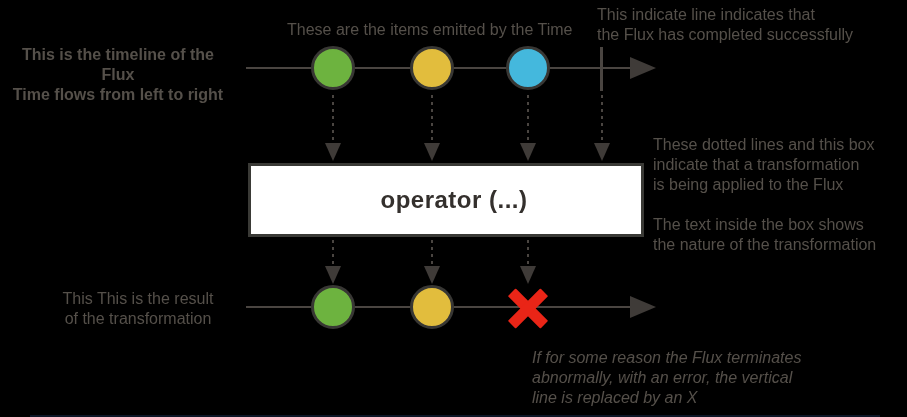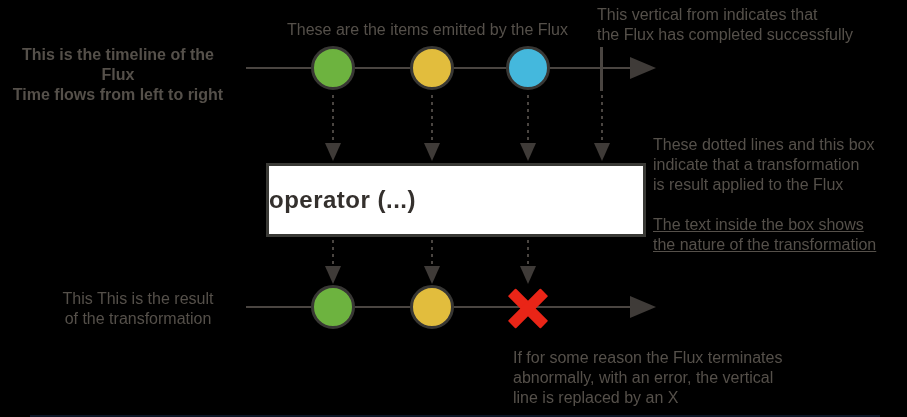--- a/index.html
+++ b/index.html
@@ -50,26 +50,27 @@
     border-left:8px solid transparent;
     border-right:8px solid transparent;
     border-top:18px solid var(--arrow);
   }
   .marble{
     position:absolute;width:38px;height:38px;
     border:3px solid #383734;border-radius:50%;
     z-index:3;
   }
   #operator-box{
-    position:absolute;left:266px;top:163px;
+    position:absolute;left:248px;top:163px;
     width:374px;height:68px;
     background:var(--box-bg);
     border:3px solid var(--box-border);
-    display:flex;align-items:center;
+    display:flex;align-items:center;justify-content:center;
     z-index:4;
+    padding-left:16px;
   }
   #operator-box .label{
     font-size:24px;font-weight:bold;color:#34302d;
     letter-spacing:0.5px;
   }
   .xwrap{position:absolute;left:506px;top:286px;width:44px;height:44px;z-index:3;}
   .xbar{
     position:absolute;left:-1px;top:17px;width:46px;height:11px;
     background:var(--red);border-radius:1px;
   }
@@ -80,31 +81,31 @@
     background:#101c30;opacity:.8;
   }
 </style>
 </head>
 <body>
 
 <div id="stage">
 
   <div class="ann center" style="left:8px;top:45px;width:220px;font-weight:bold;">This is the timeline of the Flux
 Time flows from left to right</div>
-  <div class="ann" style="left:287px;top:20px;">These are the items emitted by the Flux</div>
-  <div class="ann" style="left:597px;top:5px;">This vertical from indicates that
+  <div class="ann" style="left:287px;top:20px;">These are the items emitted by the Time</div>
+  <div class="ann" style="left:597px;top:5px;">This indicate line indicates that
 the Flux has completed successfully</div>
   <div class="ann" style="left:653px;top:135px;">These dotted lines and this box
 indicate that a transformation
-is result applied to the Flux</div>
-  <div class="ann" style="left:653px;top:215px;text-decoration:underline;">The text inside the box shows
+is being applied to the Flux</div>
+  <div class="ann" style="left:653px;top:215px;">The text inside the box shows
 the nature of the transformation</div>
   <div class="ann center" style="left:46px;top:289px;width:184px;">This This is the result
 of the transformation</div>
-  <div class="ann" style="left:513px;top:348px;">If for some reason the Flux terminates
+  <div class="ann" style="left:532px;top:348px;font-style:italic;">If for some reason the Flux terminates
 abnormally, with an error, the vertical
 line is replaced by an X</div>
 
   <div class="hline" style="left:246px;top:67px;width:386px;"></div>
   <div class="arrowhead-right" style="left:630px;top:57px;"></div>
   <div class="vline" style="left:600px;top:47px;height:44px;"></div>
 
   <div class="marble" style="left: 311px; top: 46px; background: rgb(109, 179, 63);"></div>
   <div class="marble" style="left: 410px; top: 46px; background: rgb(226, 189, 61);"></div>
   <div class="marble" style="left: 506px; top: 46px; background: rgb(68, 184, 221);"></div>

